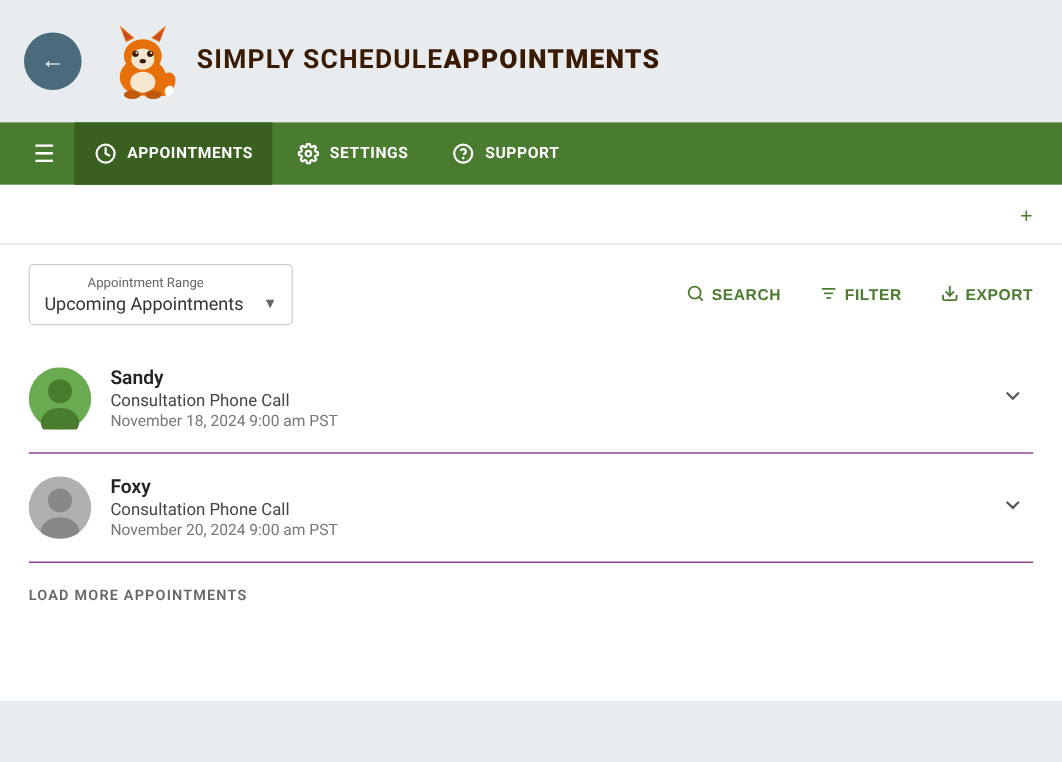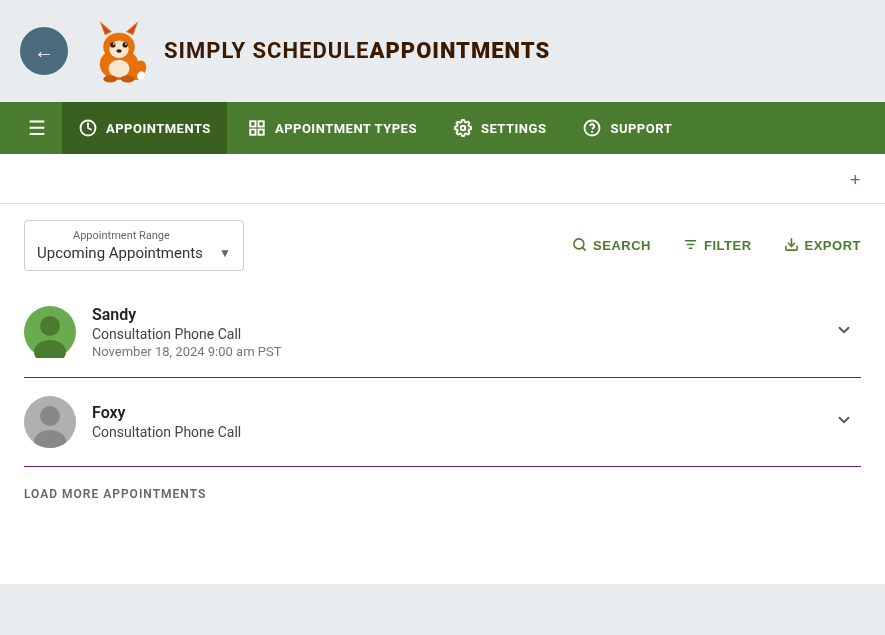--- a/index.html
+++ b/index.html
@@ -311,31 +311,20 @@
   <div class="nav-item active">
     <span class="nav-icon">
       <svg width="18" height="18" viewBox="0 0 24 24" fill="none" stroke="white" stroke-width="2.5" stroke-linecap="round" stroke-linejoin="round">
         <circle cx="12" cy="12" r="10"></circle>
         <polyline points="12 6 12 12 16 14"></polyline>
       </svg>
     </span>
     <span>APPOINTMENTS</span>
   </div>
 
-  <div class="nav-item">
-    <span class="nav-icon">
-      <svg width="18" height="18" viewBox="0 0 24 24" fill="none" stroke="white" stroke-width="2.5">
-        <rect x="3" y="3" width="7" height="7"></rect>
-        <rect x="14" y="3" width="7" height="7"></rect>
-        <rect x="3" y="14" width="7" height="7"></rect>
-        <rect x="14" y="14" width="7" height="7"></rect>
-      </svg>
-    </span>
-    <span>APPOINTMENT TYPES</span>
-  </div>
 
   <div class="nav-item">
     <span class="nav-icon">
       <svg width="18" height="18" viewBox="0 0 24 24" fill="none" stroke="white" stroke-width="2.5">
         <circle cx="12" cy="12" r="3"></circle>
         <path d="M19.4 15a1.65 1.65 0 0 0 .33 1.82l.06.06a2 2 0 0 1-2.83 2.83l-.06-.06a1.65 1.65 0 0 0-1.82-.33 1.65 1.65 0 0 0-1 1.51V21a2 2 0 0 1-4 0v-.09A1.65 1.65 0 0 0 9 19.4a1.65 1.65 0 0 0-1.82.33l-.06.06a2 2 0 0 1-2.83-2.83l.06-.06A1.65 1.65 0 0 0 4.68 15a1.65 1.65 0 0 0-1.51-1H3a2 2 0 0 1 0-4h.09A1.65 1.65 0 0 0 4.6 9a1.65 1.65 0 0 0-.33-1.82l-.06-.06a2 2 0 0 1 2.83-2.83l.06.06A1.65 1.65 0 0 0 9 4.68a1.65 1.65 0 0 0 1-1.51V3a2 2 0 0 1 4 0v.09a1.65 1.65 0 0 0 1 1.51 1.65 1.65 0 0 0 1.82-.33l.06-.06a2 2 0 0 1 2.83 2.83l-.06.06A1.65 1.65 0 0 0 19.4 9a1.65 1.65 0 0 0 1.51 1H21a2 2 0 0 1 0 4h-.09a1.65 1.65 0 0 0-1.51 1z"></path>
       </svg>
     </span>
     <span>SETTINGS</span>
   </div>
@@ -428,20 +417,21 @@
       <div class="avatar avatar-gray">
         <svg width="52" height="52" viewBox="0 0 52 52" xmlns="http://www.w3.org/2000/svg">
           <circle cx="26" cy="26" r="26" fill="#b0b0b0"></circle>
           <circle cx="26" cy="20" r="10" fill="#888"></circle>
           <ellipse cx="26" cy="46" rx="16" ry="12" fill="#888"></ellipse>
         </svg>
       </div>
       <div class="appt-details">
         <div class="appt-name">Foxy</div>
         <div class="appt-type">Consultation Phone Call</div>
+        <div class="appt-time">November 20, 2024 9:00 am PST</div>
       </div>
       <div class="appt-expand">
         <svg width="18" height="18" viewBox="0 0 24 24" fill="none" stroke="#555" stroke-width="2.5" stroke-linecap="round">
           <polyline points="6 9 12 15 18 9"></polyline>
         </svg>
       </div>
     </div>
   </div>
 
   <div class="load-more">LOAD MORE APPOINTMENTS</div>

